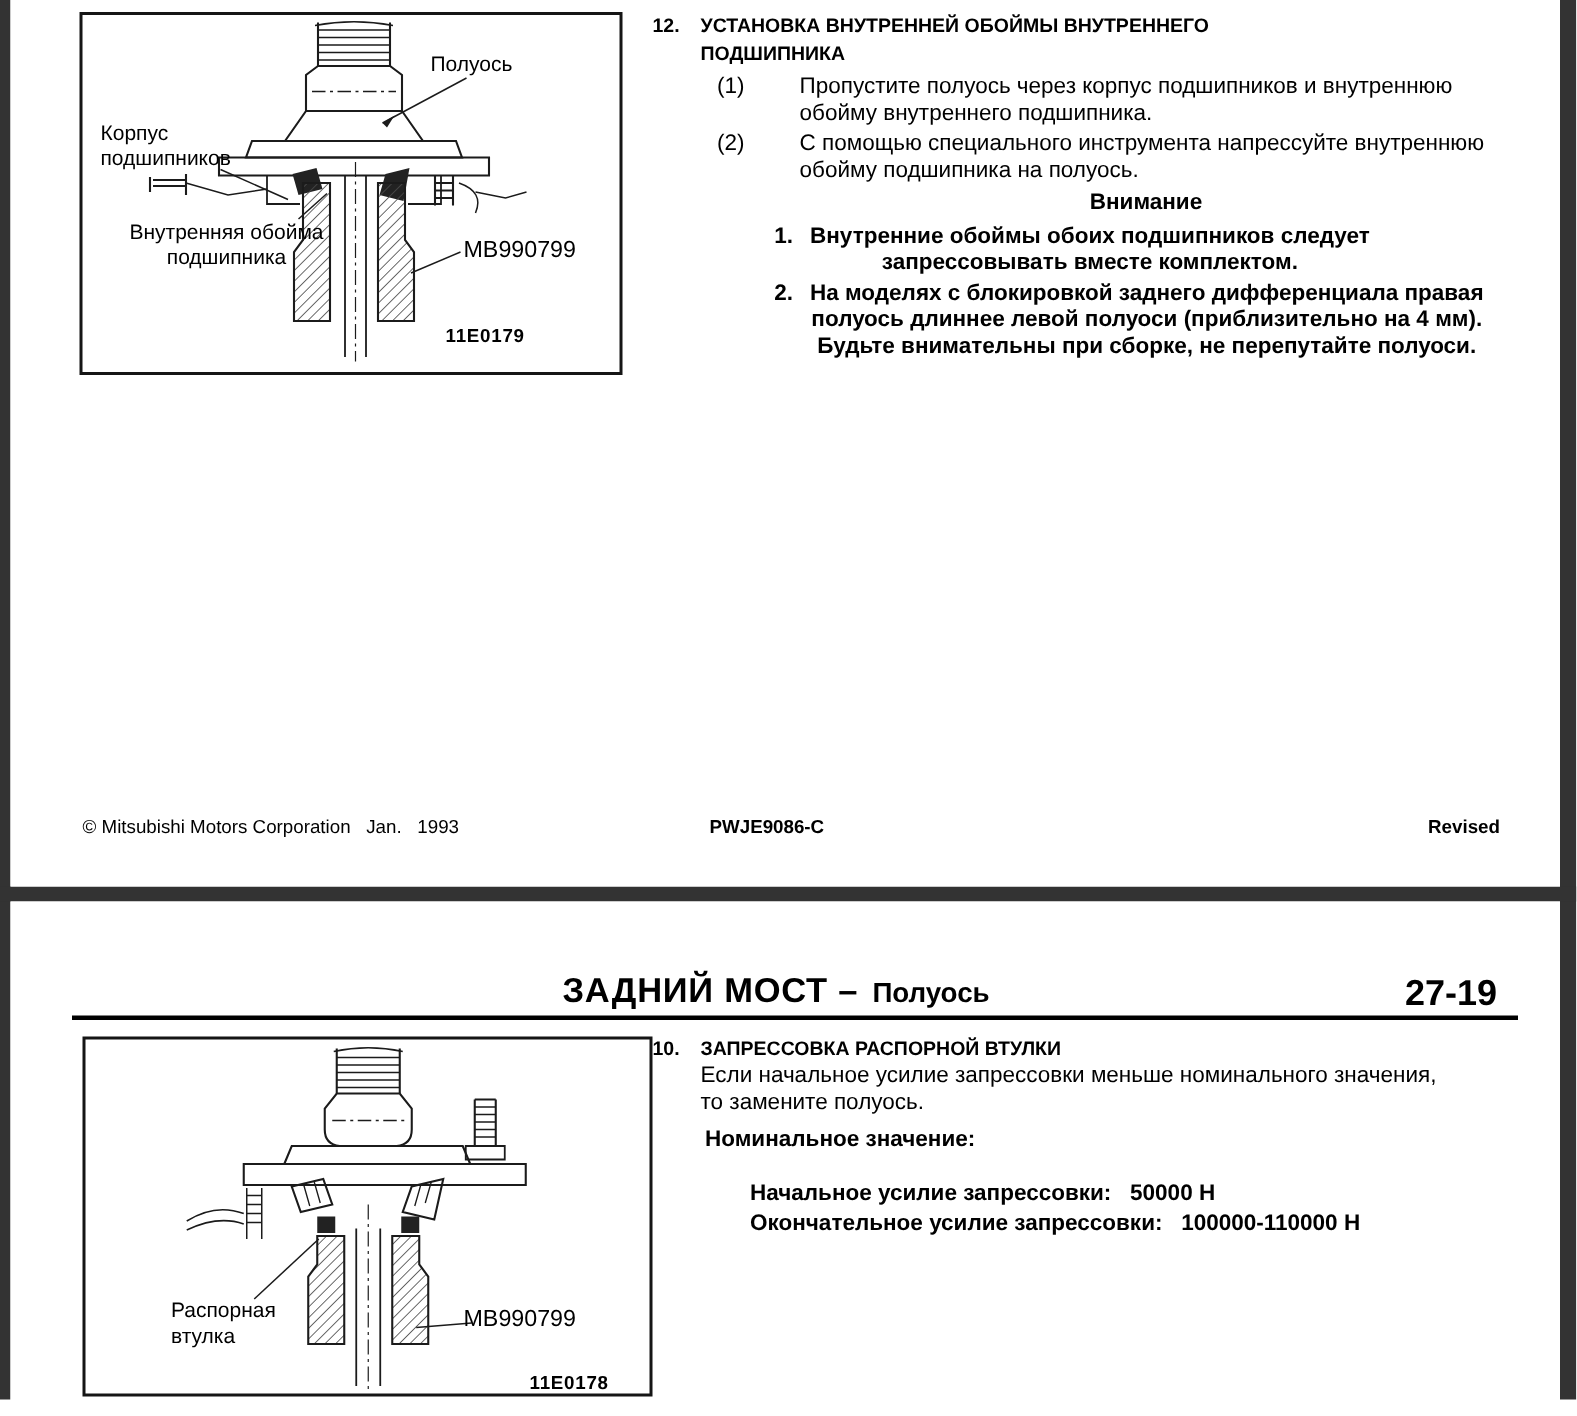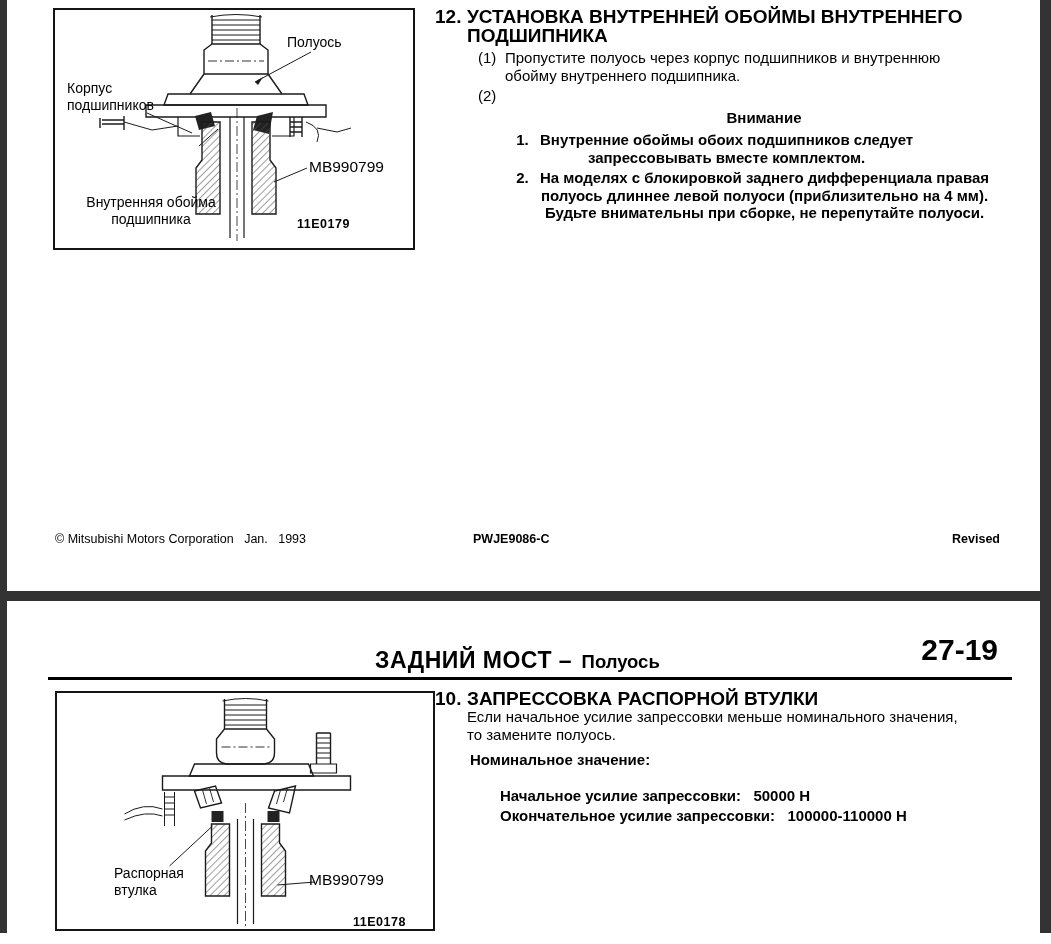--- a/index.html
+++ b/index.html
@@ -30,69 +30,69 @@
   .fig-top    { left: 46px; top: 8px;  width: 358px; height: 238px; }
   .fig-bottom { left: 48px; top: 90px; width: 359px; height: 236px; padding-left: 17px; }
   .fig-svg { position: absolute; left: 0; top: 0; width: 100%; height: 100%; }
   .fig-label {
     position: absolute;
     font-size: 14px; line-height: 1.2;
     white-space: pre-line;
   }
   .lbl-axle    { left: 232px; top: 24px; }
   .lbl-housing { left: 12px;  top: 70px; }
-  .lbl-race    { left: 16px;  top: 136px; width: 160px; text-align: center; margin-top: 48px; }
+  .lbl-race    { left: 16px;  top: 136px; width: 160px; text-align: center; }
   .lbl-tool-a  { left: 254px; top: 148px; font-size: 15.5px; }
   .lbl-sleeve  { left: 57px;  top: 172px; }
   .lbl-tool-b  { left: 252px; top: 178px; font-size: 15.5px; }
   .fig-id {
     position: absolute;
     font-size: 12.5px; font-weight: 700; letter-spacing: 0.5px;
   }
   .fig-id-a { left: 242px; top: 207px; }
   .fig-id-b { left: 296px; top: 222px; }
 
   
   .column { position: absolute; left: 428px; width: 588px; }
   .col-top { top: 7px; }
   .col-bottom { top: 88px; }
 
-  .sec-heading { display: flex; font-weight: 700; font-size: 19px; line-height: 19px; }
+  .sec-heading { display: flex; font-weight: 700; font-size: 13px; line-height: 19px; }
   .sec-num { width: 32px; flex: none; }
   .sec-title { white-space: pre-line; }
 
   .body-text { font-size: 15px; line-height: 17.5px; }
   .steps { margin: 4px 0 0 43px; }
   .step { display: flex; margin-bottom: 3px; }
   .step-num { width: 27px; flex: none; }
-  .step-text { white-space: pre-line; }
+  .step-text { white-space: pre-line; margin-left: 28px; }
 
   .caution { margin: 4px 0 0 70px; font-weight: 700; text-align: center; }
   .caution-title { margin-bottom: 5px; }
   .caution-item { display: flex; margin-bottom: 3px; }
   .caution-num { width: 35px; flex: none; }
   .caution-text { white-space: pre-line; }
 
   .para { margin: 5px 0 0 32px; white-space: pre-line; }
   .nominal { margin: 8px 0 0 35px; font-weight: 700; }
   .nominal-title { margin-bottom: 17px; }
   .nominal-line { margin-left: 30px; white-space: pre; line-height: 20px; }
 
   
-  .footer { position: absolute; left: 0; top: 532px; width: 100%; height: 18px; font-size: 12.5px; }
+  .footer { position: absolute; left: 0; top: 544px; width: 100%; height: 18px; font-size: 12.5px; }
   .f-copy { position: absolute; left: 48px; white-space: pre; }
   .f-code { position: absolute; left: 466px; font-weight: 700; }
   .f-rev  { position: absolute; right: 40px; font-weight: 700; }
 
   
   .page-header { position: absolute; left: 0; top: 0; width: 100%; }
   .hdr-title { position: absolute; left: 368px; top: 46px; white-space: nowrap; }
   .hdr-main { font-weight: 700; font-size: 23px; letter-spacing: 0.5px; }
   .hdr-sub  { font-weight: 700; font-size: 18.5px; margin-left: 5px; }
-  .hdr-page { position: absolute; right: 42px; top: 32px; font-weight: 700; font-size: 30px; }
+  .hdr-page { position: absolute; right: 42px; top: 48px; font-weight: 700; font-size: 24px; }
   .hdr-rule { position: absolute; left: 41px; right: 28px; top: 76px; height: 3px; background: #000; }
 </style>
 </head>
 <body>
 
 <div class="canvas">
 
   <div class="bar bar-left"></div>
   <div class="bar bar-right"></div>
   <div class="separator"></div>
@@ -160,20 +160,22 @@
 ПОДШИПНИКА</span>
       </div>
       <div class="steps">
         <div class="step">
           <span class="step-num">(1)</span>
           <span class="step-text">Пропустите полуось через корпус подшипников и внутреннюю
 обойму внутреннего подшипника.</span>
         </div>
         <div class="step">
           <span class="step-num">(2)</span>
+          <span class="step-text">С помощью специального инструмента напрессуйте внутреннюю
+обойму подшипника на полуось.</span>
         </div>
       </div>
       <div class="caution">
         <div class="caution-title">Внимание</div>
         <div class="caution-item">
           <span class="caution-num">1.</span>
           <span class="caution-text">Внутренние обоймы обоих подшипников следует
 запрессовывать вместе комплектом.</span>
         </div>
         <div class="caution-item">

